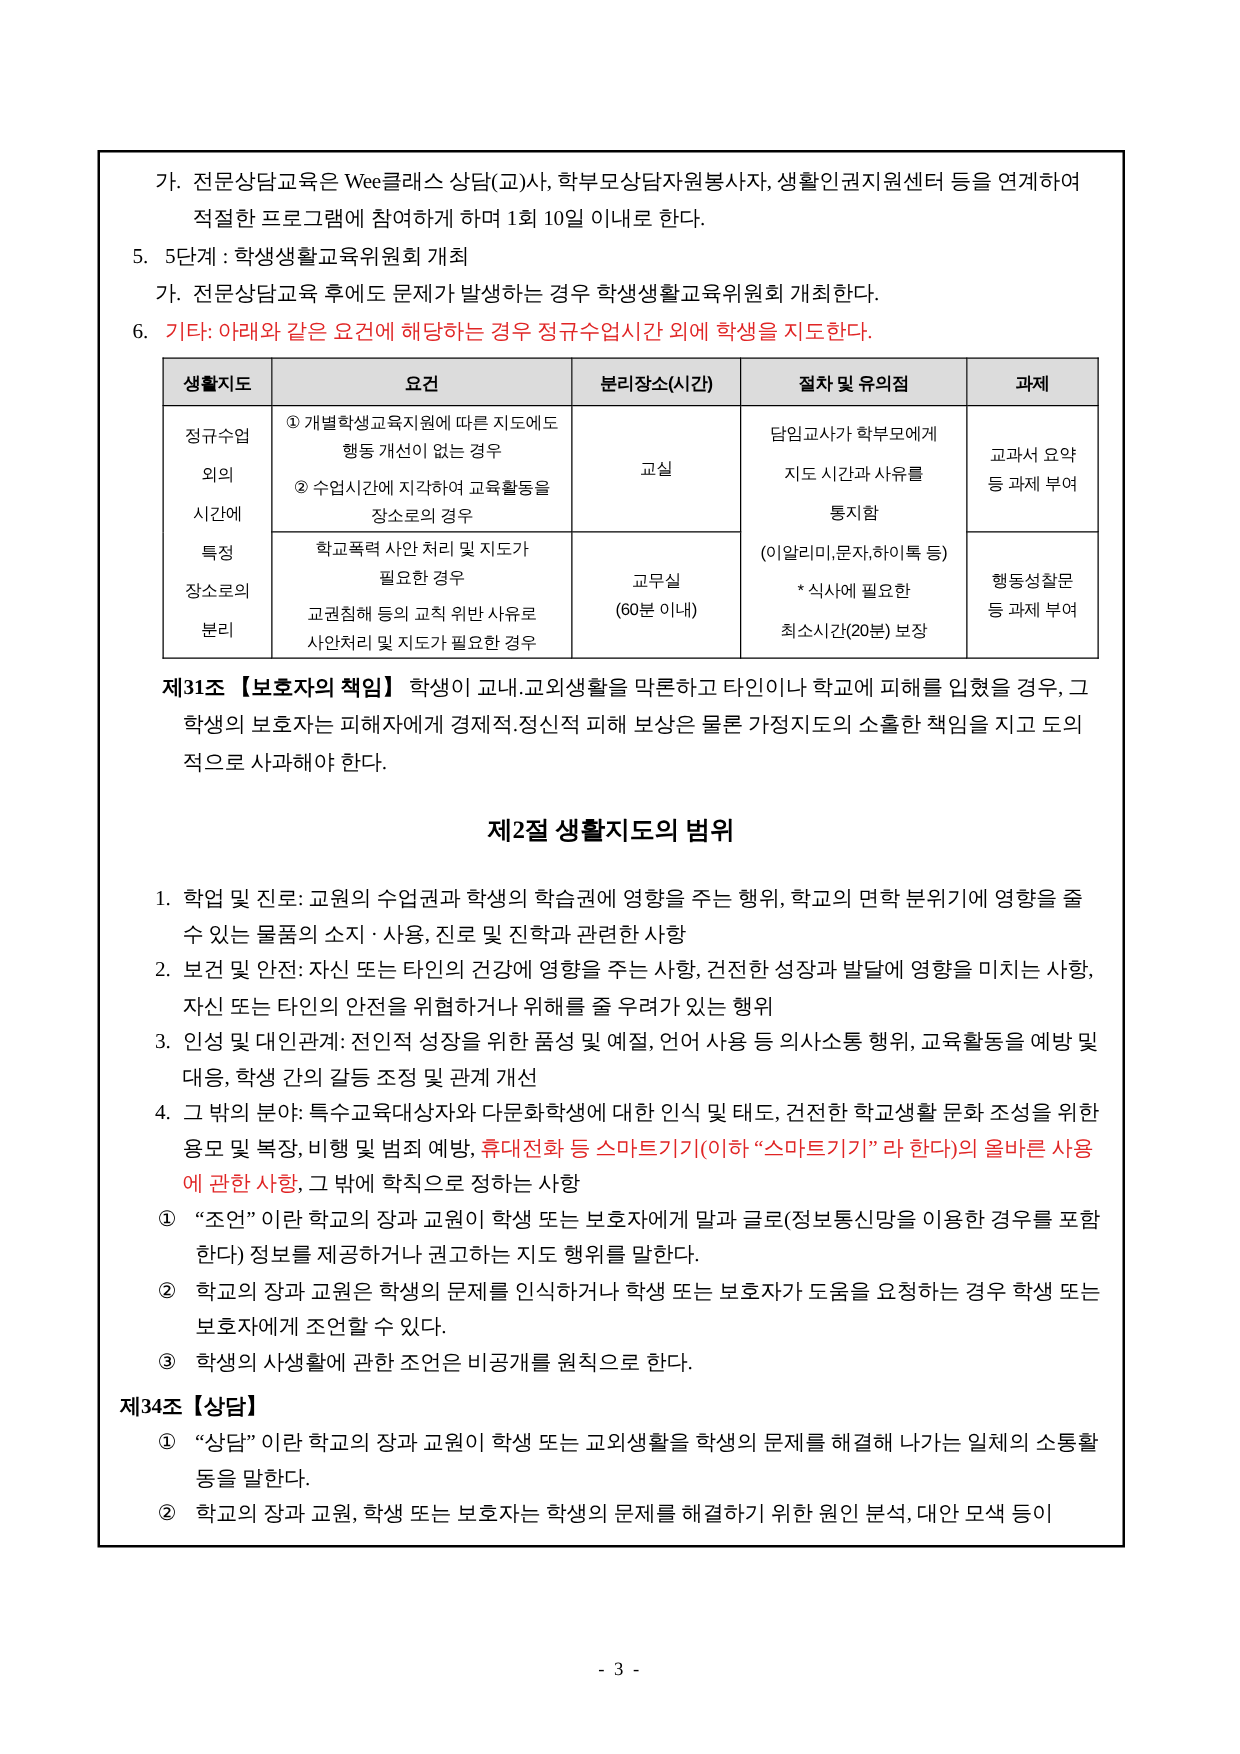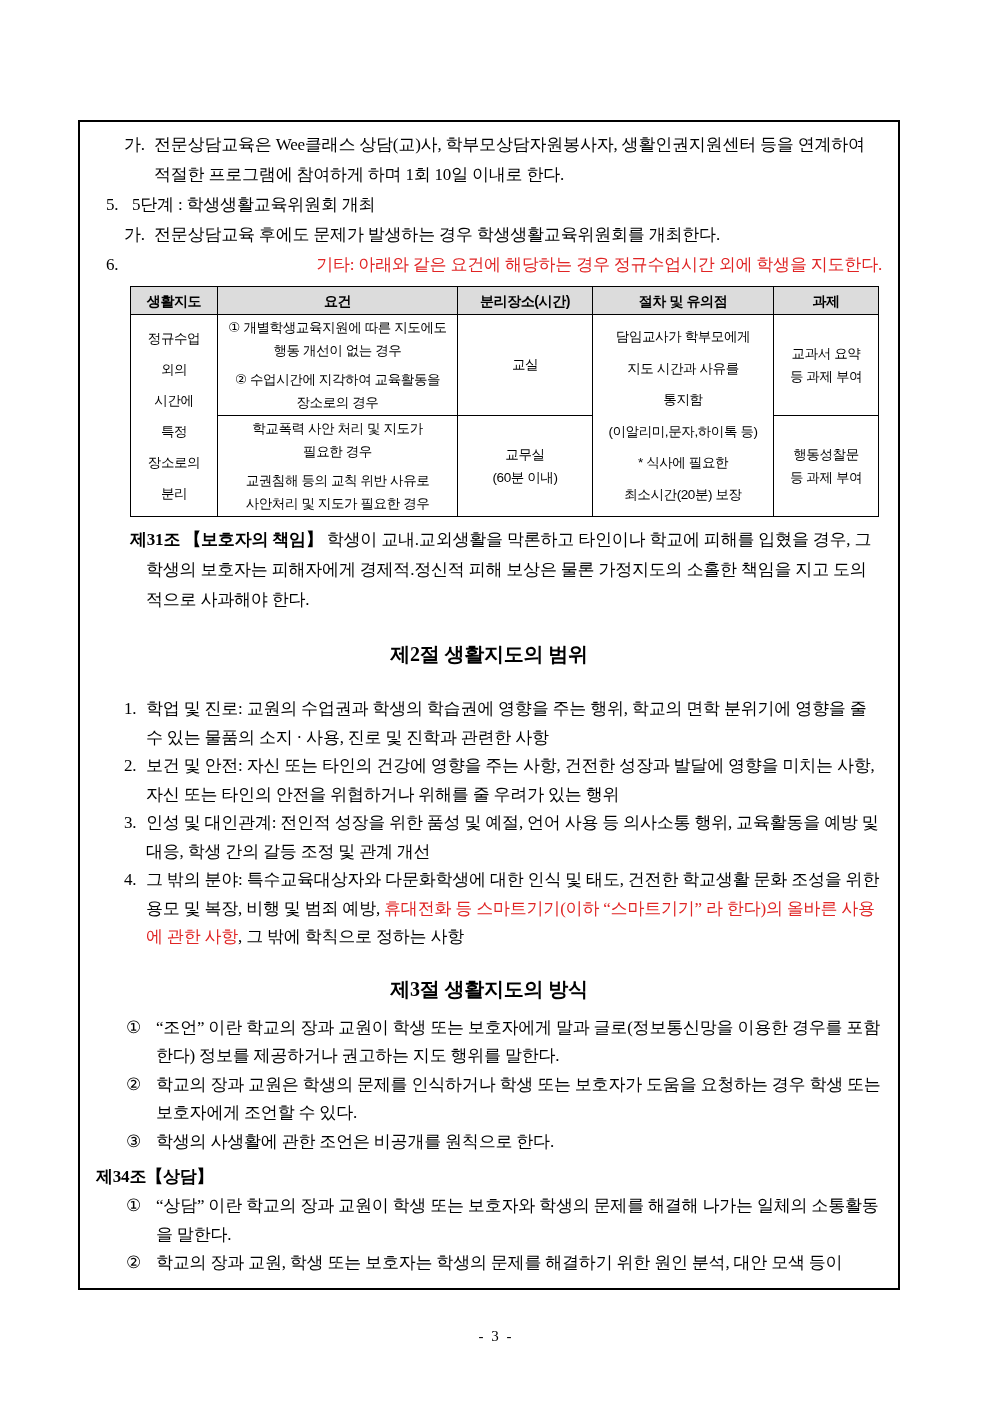--- a/index.html
+++ b/index.html
@@ -16,31 +16,31 @@
     font-size:17px;line-height:30px;
     letter-spacing:-0.2px;
   }
   .li{display:flex;}
   .li .num{flex:0 0 auto;}
   .li .txt{flex:1 1 auto;}
   .intro-ga{margin-left:28px;}
   .intro-ga .num{width:30px;}
   .intro-n{margin-left:10px;}
   .intro-n .num{width:26px;}
-  .red{color:var(--accent-red);text-align:right;}
+  .red{color:var(--accent-red);}
   .b{font-weight:bold;}
 
   table{
     border-collapse:collapse;table-layout:fixed;width:748px;
     margin:6px 0 0 34px;
     font-family:"Liberation Sans","DejaVu Sans",sans-serif;
     font-size:13.5px;text-align:center;letter-spacing:-0.4px;
   }
   th,td{border:1.5px solid #000;vertical-align:middle;padding:1px 2px;overflow:hidden;}
-  th{background:var(--header-bg);font-size:14px;height:28px;font-weight:bold;line-height:16px;}
+  th{background:var(--header-bg);font-size:14px;height:38px;font-weight:bold;line-height:16px;}
   .pre{white-space:pre-line;}
   tr.r1{height:92px;}
   tr.r2{height:100px;margin-left:40px;}
   td.lg{line-height:31px;}
   td.req{line-height:23px;}
   td.req .req2{margin-top:6px;}
   td.proc{line-height:31.5px;}
   td.task{line-height:23px;}
   td.place2{line-height:23px;}
 
@@ -68,21 +68,21 @@
     <span class="txt">전문상담교육은 Wee클래스 상담(교)사, 학부모상담자원봉사자, 생활인권지원센터 등을 연계하여 적절한 프로그램에 참여하게 하며 1회 10일 이내로 한다.</span>
   </div>
 
   <div class="li intro-n">
     <span class="num">5.</span>
     <span class="txt">5단계 : 학생생활교육위원회 개최</span>
   </div>
 
   <div class="li intro-ga">
     <span class="num">가.</span>
-    <span class="txt">전문상담교육 후에도 문제가 발생하는 경우 학생생활교육위원회를 개최한다.</span>
+    <span class="txt">전문상담교육 후에도 문제가 발생하는 경우 학생생활교육위원회 개최한다.</span>
   </div>
 
   <div class="li intro-n">
     <span class="num">6.</span>
     <span class="txt red">기타: 아래와 같은 요건에 해당하는 경우 정규수업시간 외에 학생을 지도한다.</span>
   </div>
 
   <table>
     <colgroup>
       <col style="width:87px">
@@ -157,41 +157,40 @@
   </div>
   <div class="li nli">
     <span class="num">3.</span>
     <span class="txt">인성 및 대인관계: 전인적 성장을 위한 품성 및 예절, 언어 사용 등 의사소통 행위, 교육활동을 예방 및 대응, 학생 간의 갈등 조정 및 관계 개선</span>
   </div>
   <div class="li nli">
     <span class="num">4.</span>
     <span class="txt"><span>그 밖의 분야: 특수교육대상자와 다문화학생에 대한 인식 및 태도, 건전한 학교생활 문화 조성을 위한 용모 및 복장, 비행 및 범죄 예방, </span><span class="red">휴대전화 등 스마트기기(이하 “스마트기기” 라 한다)의 올바른 사용에 관한 사항</span><span>, 그 밖에 학칙으로 정하는 사항</span></span>
   </div>
 
-  <div class="sec-h sec-h3">제3절 생활지도의 방식</div>
 
 
   <div class="li cli">
     <span class="num">①</span>
     <span class="txt">“조언” 이란 학교의 장과 교원이 학생 또는 보호자에게 말과 글로(정보통신망을 이용한 경우를 포함한다) 정보를 제공하거나 권고하는 지도 행위를 말한다.</span>
   </div>
   <div class="li cli">
     <span class="num">②</span>
     <span class="txt">학교의 장과 교원은 학생의 문제를 인식하거나 학생 또는 보호자가 도움을 요청하는 경우 학생 또는 보호자에게 조언할 수 있다.</span>
   </div>
   <div class="li cli">
     <span class="num">③</span>
     <span class="txt">학생의 사생활에 관한 조언은 비공개를 원칙으로 한다.</span>
   </div>
 
   <div class="a-title">제34조【상담】</div>
 
   <div class="li cli">
     <span class="num">①</span>
-    <span class="txt">“상담” 이란 학교의 장과 교원이 학생 또는 보호자와 학생의 문제를 해결해 나가는 일체의 소통활동을 말한다.</span>
+    <span class="txt">“상담” 이란 학교의 장과 교원이 학생 또는 교외생활을 학생의 문제를 해결해 나가는 일체의 소통활동을 말한다.</span>
   </div>
   <div class="li cli">
     <span class="num">②</span>
     <span class="txt">학교의 장과 교원, 학생 또는 보호자는 학생의 문제를 해결하기 위한 원인 분석, 대안 모색 등이</span>
   </div>
 
 </div>
 
 <div class="page-num">- 3 -</div>
 

